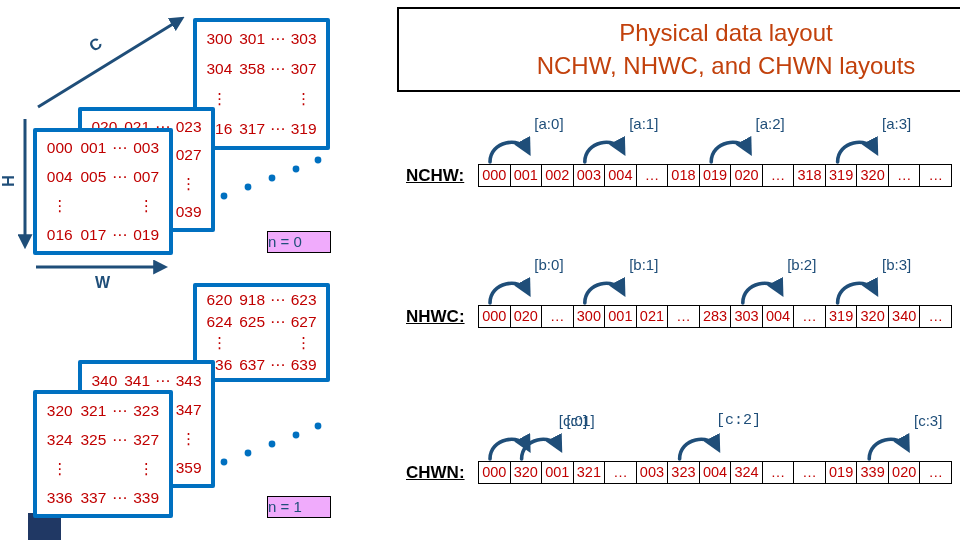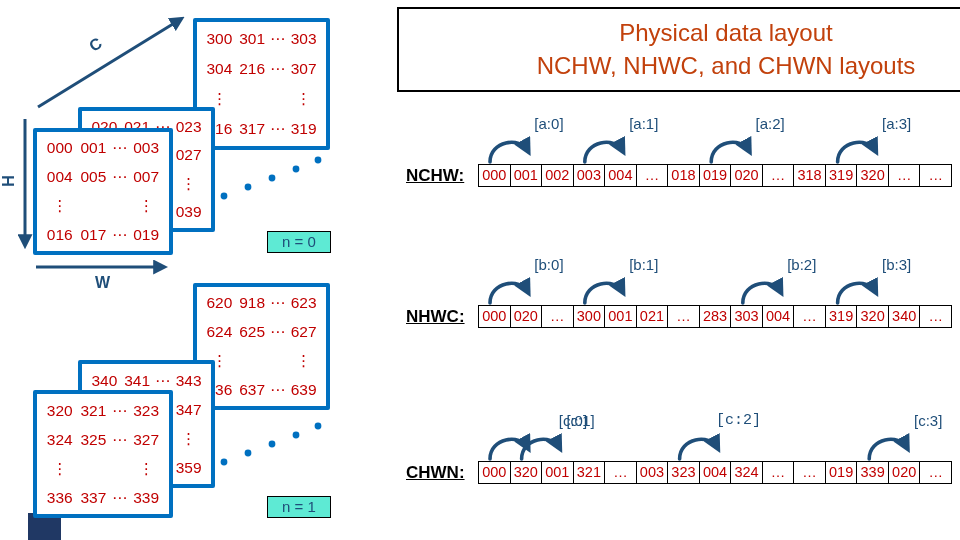--- a/index.html
+++ b/index.html
@@ -13,21 +13,21 @@
           grid-template-rows:1fr 1fr 1fr 1fr;
           padding:2px 6px;color:#C00000;font-size:15.5px;}
   .mcell{display:flex;align-items:center;justify-content:center;white-space:nowrap;}
 
   
   .axis-label{position:absolute;color:#1F4E79;font-size:16px;font-weight:bold;}
 
   
   .nbox{position:absolute;box-sizing:border-box;width:64px;height:22px;
         border:1.5px solid #000;color:#1F4E79;font-size:15px;
-        text-align:center;line-height:19px;background:#5eead4;}
+        line-height:19px;background:#f0abfc;}
 
   
   .titlebox{position:absolute;left:397px;top:7px;width:658px;height:85px;
             box-sizing:border-box;border:2px solid #000;background:#fff;
             display:flex;flex-direction:column;justify-content:center;align-items:center;
             color:#c2410c;font-size:24px;line-height:1.34;}
 
   
   .memrow{position:absolute;left:396px;width:558px;height:80px;}
   .rowlabel{position:absolute;left:10px;top:55px;width:78px;height:23px;line-height:23px;
@@ -78,21 +78,21 @@
   <span class="axis-label" style="left:90px;top:36px;transform:rotate(-32deg);">C</span>
   <span class="axis-label" style="left:3px;top:172px;transform:rotate(-90deg);">H</span>
   <span class="axis-label" style="left:95px;top:274px;">W</span>
 
   <div class="matrix" style="left:193px;top:18px;width:137px;height:132px;z-index:2;">
       <span class="mcell">300</span>
       <span class="mcell">301</span>
       <span class="mcell">⋯</span>
       <span class="mcell">303</span>
       <span class="mcell">304</span>
-      <span class="mcell">216</span>
+      <span class="mcell">358</span>
       <span class="mcell">⋯</span>
       <span class="mcell">307</span>
       <span class="mcell">⋮</span>
       <span class="mcell"></span>
       <span class="mcell"></span>
       <span class="mcell">⋮</span>
       <span class="mcell">316</span>
       <span class="mcell">317</span>
       <span class="mcell">⋯</span>
       <span class="mcell">319</span>
@@ -128,21 +128,21 @@
       <span class="mcell"></span>
       <span class="mcell"></span>
       <span class="mcell">⋮</span>
       <span class="mcell">016</span>
       <span class="mcell">017</span>
       <span class="mcell">⋯</span>
       <span class="mcell">019</span>
     </div>
   <div class="nbox" style="left:267px;top:231px;">n = 0</div>
 
-  <div class="matrix" style="left:193px;top:283px;width:137px;height:127px;z-index:2;">
+  <div class="matrix" style="left:193px;top:283px;width:137px;height:99px;z-index:2;">
       <span class="mcell">620</span>
       <span class="mcell">918</span>
       <span class="mcell">⋯</span>
       <span class="mcell">623</span>
       <span class="mcell">624</span>
       <span class="mcell">625</span>
       <span class="mcell">⋯</span>
       <span class="mcell">627</span>
       <span class="mcell">⋮</span>
       <span class="mcell"></span>

